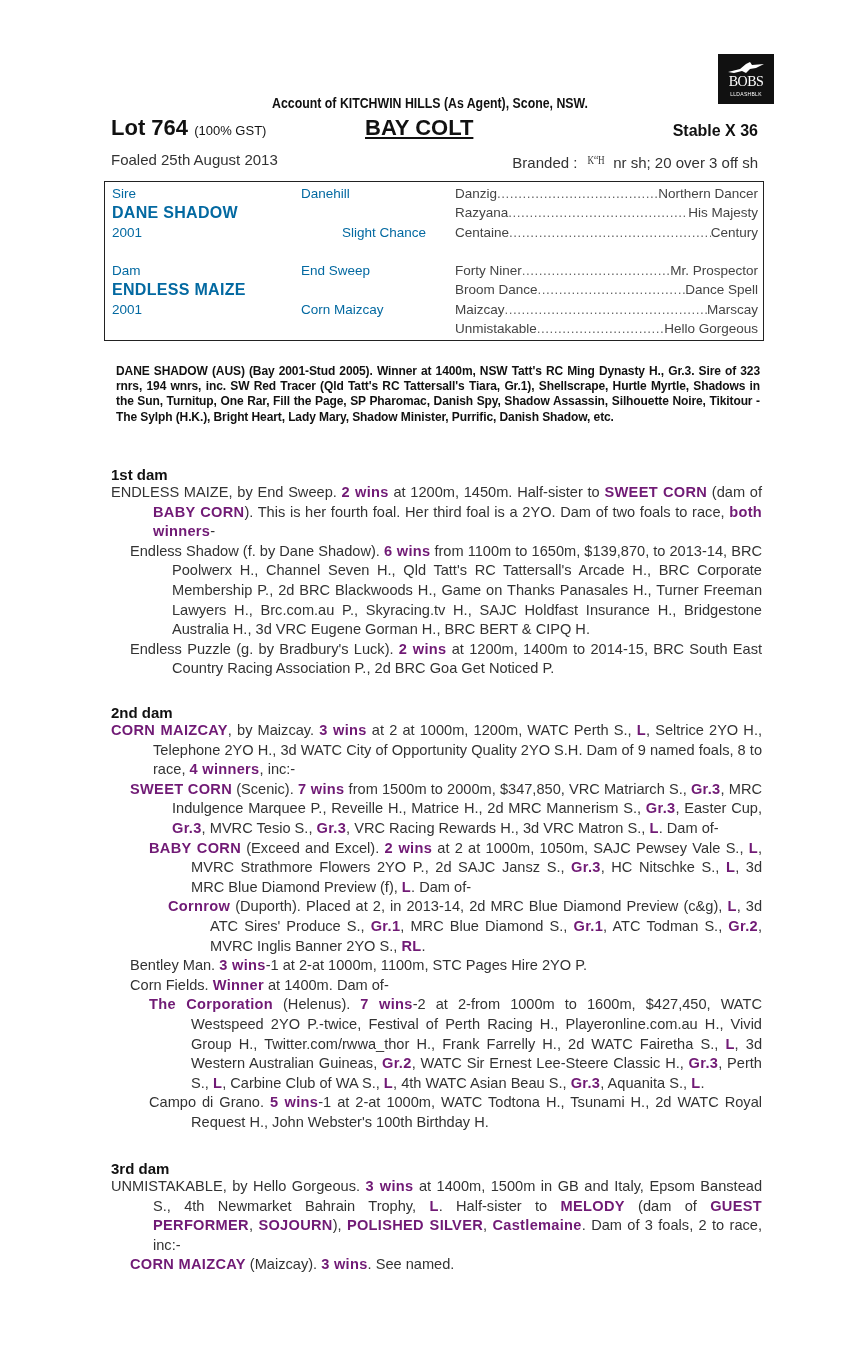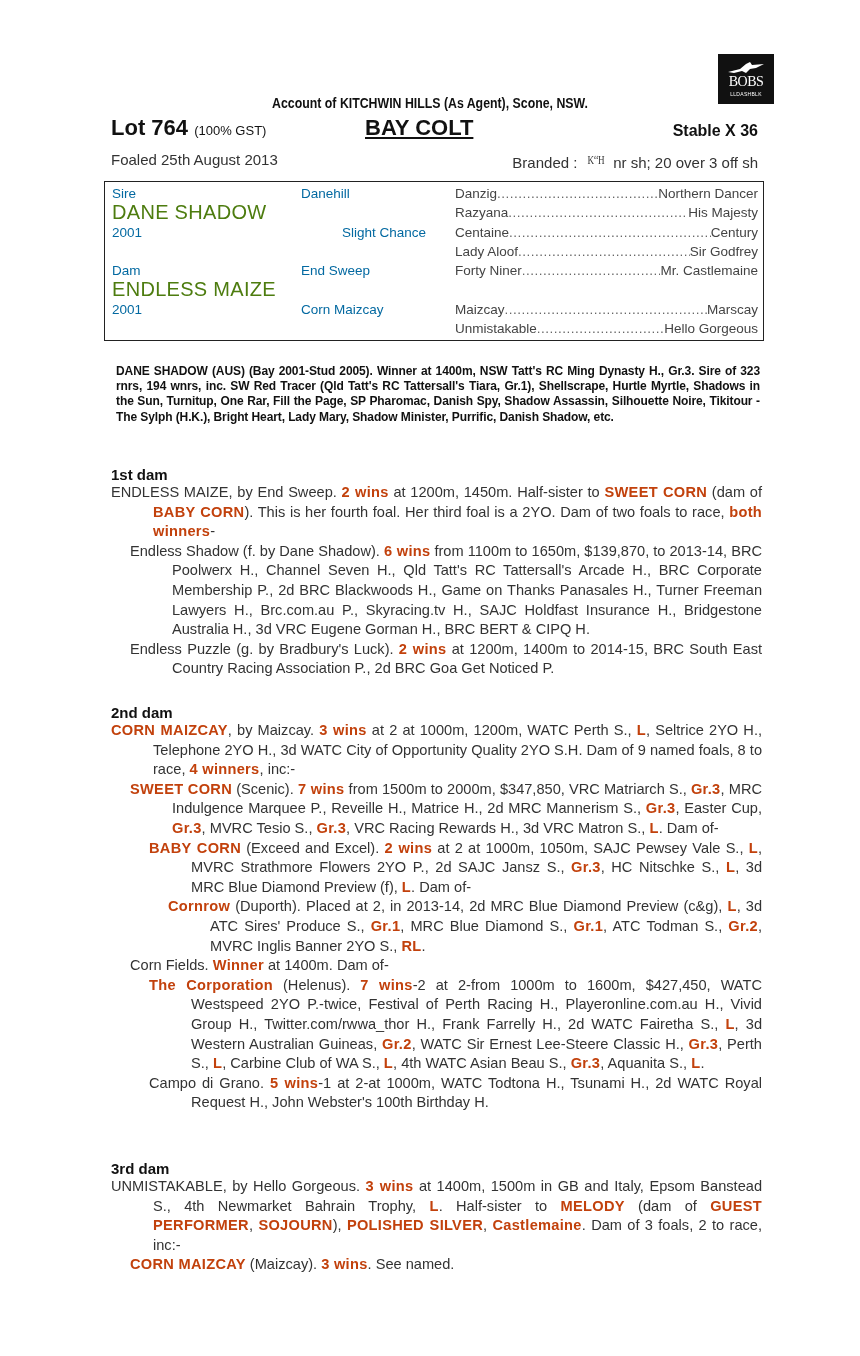--- a/index.html
+++ b/index.html
@@ -18,31 +18,31 @@
   .lot .gst { font-weight:normal; font-size:13px; }
   .sex { position:absolute; left:365px; top:115px; font-weight:bold; font-size:22px; line-height:26px;text-decoration:underline; }
   .stable { position:absolute; right:102px; top:121px; font-weight:bold; font-size:16px; line-height:20px; }
 
   .foaled { position:absolute; left:111px; top:150px; font-size:15px; color:#333; line-height:20px; }
   .branded { position:absolute; right:102px; top:150px; font-size:15px; color:#333; line-height:20px; }
   .brand-mark { display:inline-block; font-family:"Liberation Serif", serif; font-size:13px; transform:scaleX(0.7); vertical-align:4px; letter-spacing:-1px; margin:0 2px; }
 
   .pedigree { position:absolute; left:104px; top:181px; width:660px; height:160px; border:1.5px solid #222; box-sizing:border-box; }
   .ped-cell { position:absolute; font-size:13.5px; color:#0369a1; line-height:19px; white-space:nowrap; }
-  .ped-bold { font-weight:normal; color:#4d7c0f; font-size:20px; letter-spacing:0.3px; }
+  .ped-bold { font-weight:bold; color:#0369a1; font-size:16px; letter-spacing:0.3px; }
   .ped-anc { position:absolute; left:350px; width:303px; font-size:13.5px; color:#444; line-height:19px; display:flex; white-space:nowrap; }
   .ped-anc .dots { flex:1; overflow:hidden; color:#666; }
   .ped-anc .dots::before { content:"........................................................................................................................"; letter-spacing:0.5px; }
 
   .sire-summary { position:absolute; left:116px; top:364px; width:644px; font-weight:bold; font-size:12px; line-height:15.2px; text-align:justify; letter-spacing:-0.1px; }
 
   .section { position:absolute; left:111px; width:651px; }
   .section-title { font-weight:bold; font-size:15px; line-height:17px; }
   .para { font-size:14.6px; line-height:19.6px; color:#333; text-align:justify; }
-  .para b { color:#c2410c; letter-spacing:0.3px; }
+  .para b { color:#701a75; letter-spacing:0.3px; }
   .ind { padding-left:42px; text-indent:-42px; }
   .ind1 { padding-left:61px; text-indent:-42px; }
   .ind2 { padding-left:80px; text-indent:-42px; }
   .ind3 { padding-left:99px; text-indent:-42px; }
 </style>
 </head>
 <body>
 
 <div class="page">
 
@@ -91,29 +91,29 @@
     <div class="ped-anc" style="top:21px;">
         <span>Razyana</span>
         <span class="dots"></span>
         <span>His Majesty</span>
       </div>
     <div class="ped-anc" style="top:41px;">
         <span>Centaine</span>
         <span class="dots"></span>
         <span>Century</span>
       </div>
-    <div class="ped-anc" style="top:60px;">
-        <span>Lady Aloof</span>
-        <span class="dots"></span>
-        <span>Sir Godfrey</span>
-      </div>
     <div class="ped-anc" style="top:79px;">
         <span>Forty Niner</span>
         <span class="dots"></span>
-        <span>Mr. Castlemaine</span>
+        <span>Mr. Prospector</span>
+      </div>
+    <div class="ped-anc" style="top:98px;">
+        <span>Broom Dance</span>
+        <span class="dots"></span>
+        <span>Dance Spell</span>
       </div>
     <div class="ped-anc" style="top:118px;">
         <span>Maizcay</span>
         <span class="dots"></span>
         <span>Marscay</span>
       </div>
     <div class="ped-anc" style="top:137px;">
         <span>Unmistakable</span>
         <span class="dots"></span>
         <span>Hello Gorgeous</span>
@@ -128,20 +128,21 @@
     <div class="para ind1"><span>Endless Shadow (f. by Dane Shadow). </span><b>6 wins</b><span> from 1100m to 1650m, $139,870, to 2013-14, BRC Poolwerx H., Channel Seven H., Qld Tatt's RC Tattersall's Arcade H., BRC Corporate Membership P., 2d BRC Blackwoods H., Game on Thanks Panasales H., Turner Freeman Lawyers H., Brc.com.au P., Skyracing.tv H., SAJC Holdfast Insurance H., Bridgestone Australia H., 3d VRC Eugene Gorman H., BRC BERT &amp; CIPQ H.</span></div>
     <div class="para ind1"><span>Endless Puzzle (g. by Bradbury's Luck). </span><b>2 wins</b><span> at 1200m, 1400m to 2014-15, BRC South East Country Racing Association P., 2d BRC Goa Get Noticed P.</span></div>
   </div>
 
   <div class="section" style="top:704px;">
     <div class="section-title">2nd dam</div>
     <div class="para ind"><b>CORN MAIZCAY</b><span>, by Maizcay. </span><b>3 wins</b><span> at 2 at 1000m, 1200m, WATC Perth S., </span><b>L</b><span>, Seltrice 2YO H., Telephone 2YO H., 3d WATC City of Opportunity Quality 2YO S.H. Dam of 9 named foals, 8 to race, </span><b>4 winners</b><span>, inc:-</span></div>
     <div class="para ind1"><b>SWEET CORN</b><span> (Scenic). </span><b>7 wins</b><span> from 1500m to 2000m, $347,850, VRC Matriarch S., </span><b>Gr.3</b><span>, MRC Indulgence Marquee P., Reveille H., Matrice H., 2d MRC Mannerism S., </span><b>Gr.3</b><span>, Easter Cup, </span><b>Gr.3</b><span>, MVRC Tesio S., </span><b>Gr.3</b><span>, VRC Racing Rewards H., 3d VRC Matron S., </span><b>L</b><span>. Dam of-</span></div>
     <div class="para ind2"><b>BABY CORN</b><span> (Exceed and Excel). </span><b>2 wins</b><span> at 2 at 1000m, 1050m, SAJC Pewsey Vale S., </span><b>L</b><span>, MVRC Strathmore Flowers 2YO P., 2d SAJC Jansz S., </span><b>Gr.3</b><span>, HC Nitschke S., </span><b>L</b><span>, 3d MRC Blue Diamond Preview (f), </span><b>L</b><span>. Dam of-</span></div>
     <div class="para ind3"><b>Cornrow</b><span> (Duporth). Placed at 2, in 2013-14, 2d MRC Blue Diamond Preview (c&amp;g), </span><b>L</b><span>, 3d ATC Sires' Produce S., </span><b>Gr.1</b><span>, MRC Blue Diamond S., </span><b>Gr.1</b><span>, ATC Todman S., </span><b>Gr.2</b><span>, MVRC Inglis Banner 2YO S., </span><b>RL</b><span>.</span></div>
+    <div class="para ind1"><span>Bentley Man. </span><b>3 wins</b><span>-1 at 2-at 1000m, 1100m, STC Pages Hire 2YO P.</span></div>
     <div class="para ind1"><span>Corn Fields. </span><b>Winner</b><span> at 1400m. Dam of-</span></div>
     <div class="para ind2"><b>The Corporation</b><span> (Helenus). </span><b>7 wins</b><span>-2 at 2-from 1000m to 1600m, $427,450, WATC Westspeed 2YO P.-twice, Festival of Perth Racing H., Playeronline.com.au H., Vivid Group H., Twitter.com/rwwa_thor H., Frank Farrelly H., 2d WATC Fairetha S., </span><b>L</b><span>, 3d Western Australian Guineas, </span><b>Gr.2</b><span>, WATC Sir Ernest Lee-Steere Classic H., </span><b>Gr.3</b><span>, Perth S., </span><b>L</b><span>, Carbine Club of WA S., </span><b>L</b><span>, 4th WATC Asian Beau S., </span><b>Gr.3</b><span>, Aquanita S., </span><b>L</b><span>.</span></div>
     <div class="para ind2"><span>Campo di Grano. </span><b>5 wins</b><span>-1 at 2-at 1000m, WATC Todtona H., Tsunami H., 2d WATC Royal Request H., John Webster's 100th Birthday H.</span></div>
   </div>
 
   <div class="section" style="top:1160px;">
     <div class="section-title">3rd dam</div>
     <div class="para ind"><span>UNMISTAKABLE, by Hello Gorgeous. </span><b>3 wins</b><span> at 1400m, 1500m in GB and Italy, Epsom Banstead S., 4th Newmarket Bahrain Trophy, </span><b>L</b><span>. Half-sister to </span><b>MELODY</b><span> (dam of </span><b>GUEST PERFORMER</b><span>, </span><b>SOJOURN</b><span>), </span><b>POLISHED SILVER</b><span>, </span><b>Castlemaine</b><span>. Dam of 3 foals, 2 to race, inc:-</span></div>
     <div class="para ind1"><b>CORN MAIZCAY</b><span> (Maizcay). </span><b>3 wins</b><span>. See named.</span></div>
   </div>

